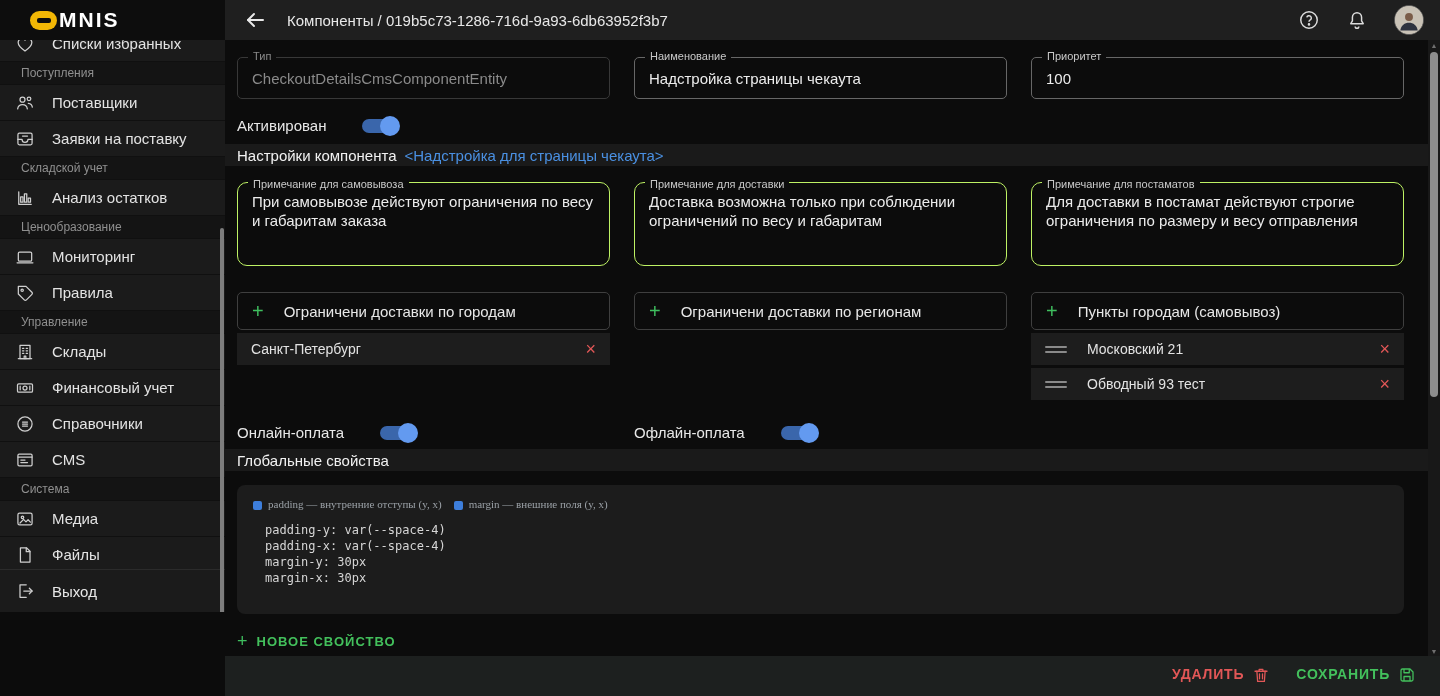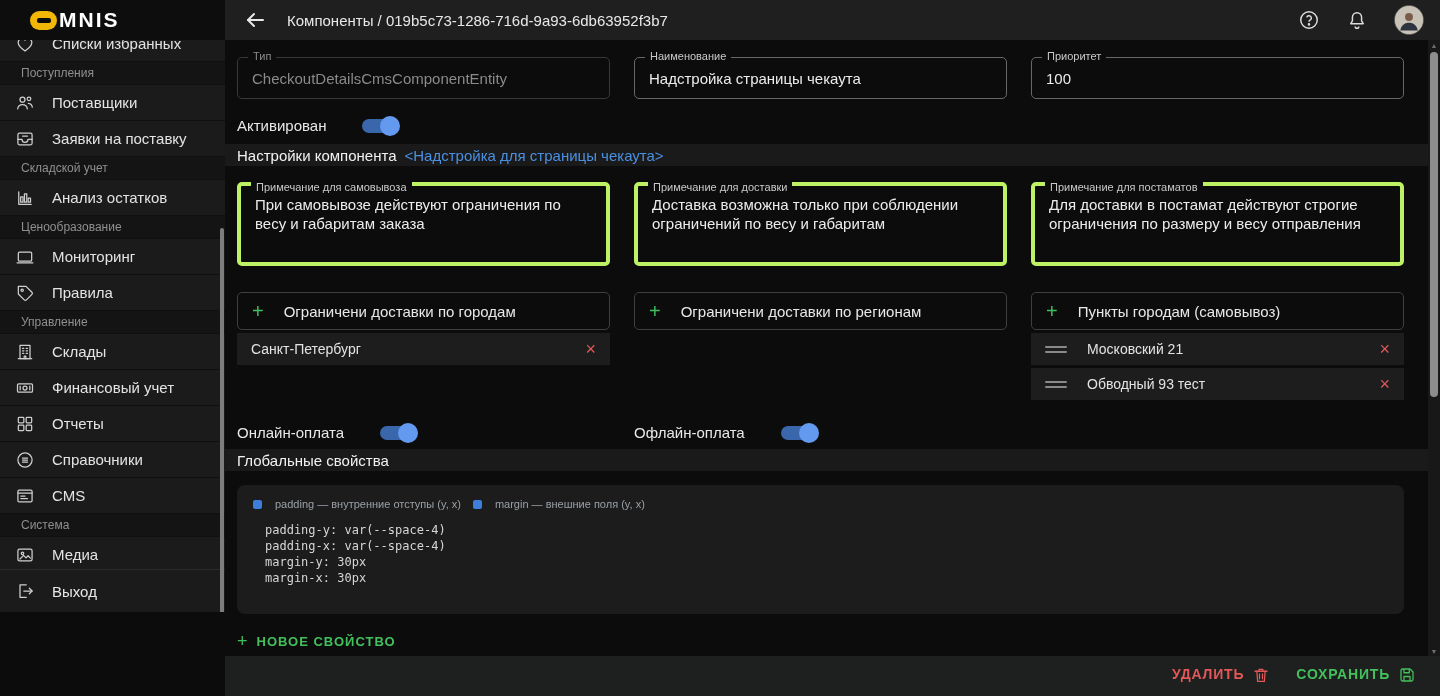--- a/index.html
+++ b/index.html
@@ -37,21 +37,21 @@
   
   .content{position:absolute;left:225px;top:40px;width:1203px;height:616px;overflow:hidden;padding-top:17px;}
   .grid3{display:grid;grid-template-columns:repeat(3,1fr);column-gap:24px;padding:0 24px 0 12px;}
 
   .field{position:relative;height:42px;border:1px solid #676767;border-radius:5px;display:flex;align-items:center;
          padding:0 14px;font-size:15px;color:#ececec;}
   .field .flabel{position:absolute;top:-8px;left:10px;background:#0c0c0c;padding:0 5px;font-size:11px;color:#c9c9c9;}
   .field.disabled{border-color:#383838;color:#8a8a8a;}
   .field.disabled .flabel{color:#8a8a8a;}
 
-  .ta{position:relative;height:84px;border:4px solid #bef264;border-radius:5px;padding:9px 14px;
+  .ta{position:relative;height:84px;border:1px solid #bef264;border-radius:10px;padding:9px 14px;
       font-size:15px;line-height:19px;color:#ececec;}
   .ta .flabel{position:absolute;top:-8px;left:10px;background:#0c0c0c;padding:0 5px;font-size:11px;color:#c9c9c9;}
 
   .toggle-row{display:flex;align-items:center;gap:36px;font-size:15px;}
   .switch{position:relative;width:34px;height:14px;border-radius:7px;background:#3a66ab;cursor:pointer;flex:0 0 34px;}
   .switch::after{content:"";position:absolute;right:-4px;top:-3px;width:20px;height:20px;border-radius:50%;background:#639af0;}
 
   .strip{height:22px;background:#1a1a1a;display:flex;align-items:center;padding-left:12px;font-size:15px;color:#f2f2f2;gap:8px;}
   .link{color:#4a90e2;cursor:pointer;}
 
@@ -59,21 +59,21 @@
               padding:0 14px;font-size:15px;cursor:pointer;}
   .plus{color:#3fbf5f;font-size:20px;font-weight:400;line-height:1;}
   .panel-item{height:32px;margin-top:3px;background:#1d1d1d;display:flex;align-items:center;gap:20px;
               padding:0 14px;font-size:14px;color:#e3e3e3;}
   .drag{display:flex;flex-direction:column;gap:3px;width:22px;cursor:grab;}
   .drag span{display:block;height:2px;background:#8a8a8a;border-radius:1px;}
   .close-x{margin-left:auto;color:#e25757;font-size:18px;line-height:1;cursor:pointer;}
 
   .gcard{margin:14px 24px 0 12px;background:#1c1c1c;border-radius:8px;padding:13px 16px 16px;}
   .legend{display:flex;align-items:center;gap:12px;font-size:11px;color:#9aa0a6;margin-bottom:12px;}
-  .legend-entry{display:flex;align-items:center;gap:13px;}
+  .legend-entry{display:flex;align-items:flex-end;gap:6px;font-family:Liberation Serif, serif;}
   .legend-dot{width:9px;height:9px;border-radius:2px;background:#3d7edb;}
   .code{font-family:"DejaVu Sans Mono",monospace;font-size:12px;line-height:16px;color:#d6d6d6;margin:12px;white-space:pre;}
 
   .green-btn{display:inline-flex;align-items:center;gap:8px;color:#43c05c;font-size:13px;letter-spacing:1px;
              font-weight:bold;cursor:pointer;}
   .green-btn .plus{font-size:18px;font-weight:400;}
 
   
   .footer{position:absolute;left:225px;bottom:0;width:1215px;height:40px;background:#1d201f;
           display:flex;align-items:center;justify-content:flex-end;gap:26px;padding-right:24px;}
@@ -178,31 +178,20 @@
         </div>
         <div class="nav-item">
           <span class="nav-icon">
             <svg viewBox="0 0 24 24" fill="none" stroke="currentColor" stroke-width="1.5" stroke-linecap="round" stroke-linejoin="round">
               <rect x="3" y="7" width="18" height="10" rx="1.5"></rect>
               <circle cx="12" cy="12" r="2.4"></circle>
               <path d="M6.2 9.8v4.4M17.8 9.8v4.4"></path>
             </svg>
           </span>
           <span>Финансовый учет</span>
-        </div>
-        <div class="nav-item">
-          <span class="nav-icon">
-            <svg viewBox="0 0 24 24" fill="none" stroke="currentColor" stroke-width="1.5" stroke-linecap="round" stroke-linejoin="round">
-              <rect x="4" y="4" width="6.6" height="6.6" rx="1"></rect>
-              <rect x="13.4" y="4" width="6.6" height="6.6" rx="1"></rect>
-              <rect x="4" y="13.4" width="6.6" height="6.6" rx="1"></rect>
-              <rect x="13.4" y="13.4" width="6.6" height="6.6" rx="1"></rect>
-            </svg>
-          </span>
-          <span>Отчеты</span>
         </div>
         <div class="nav-item">
           <span class="nav-icon">
             <svg viewBox="0 0 24 24" fill="none" stroke="currentColor" stroke-width="1.5" stroke-linecap="round" stroke-linejoin="round">
               <circle cx="12" cy="12" r="8.5"></circle>
               <path d="M9 9.6h6M9 12h6M9 14.4h6"></path>
             </svg>
           </span>
           <span>Справочники</span>
         </div>

